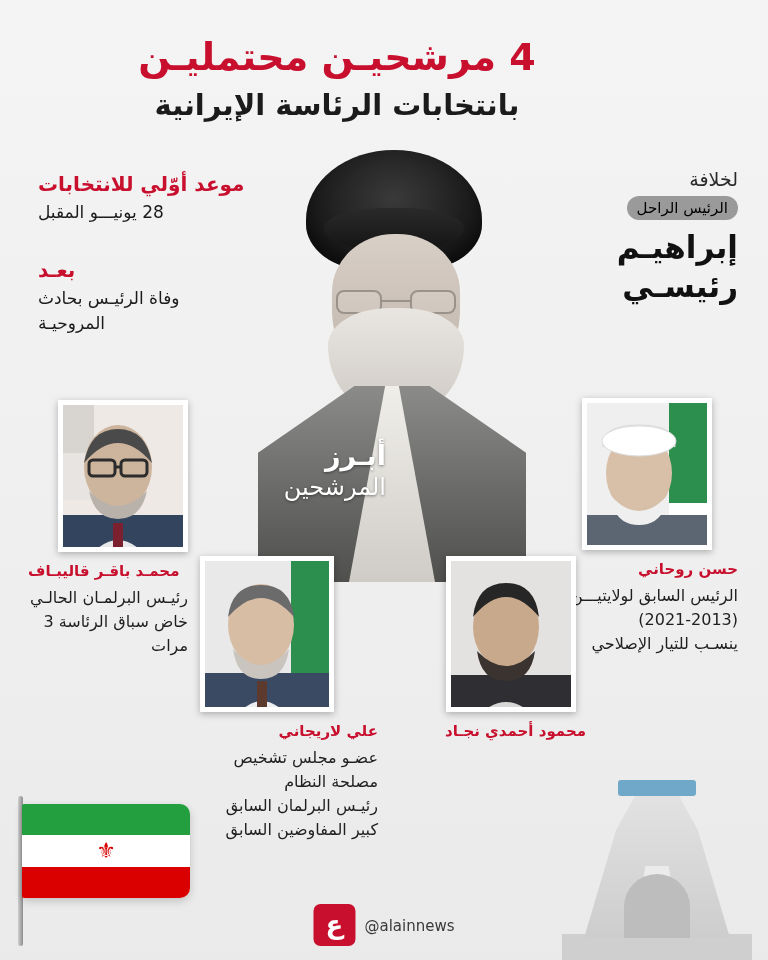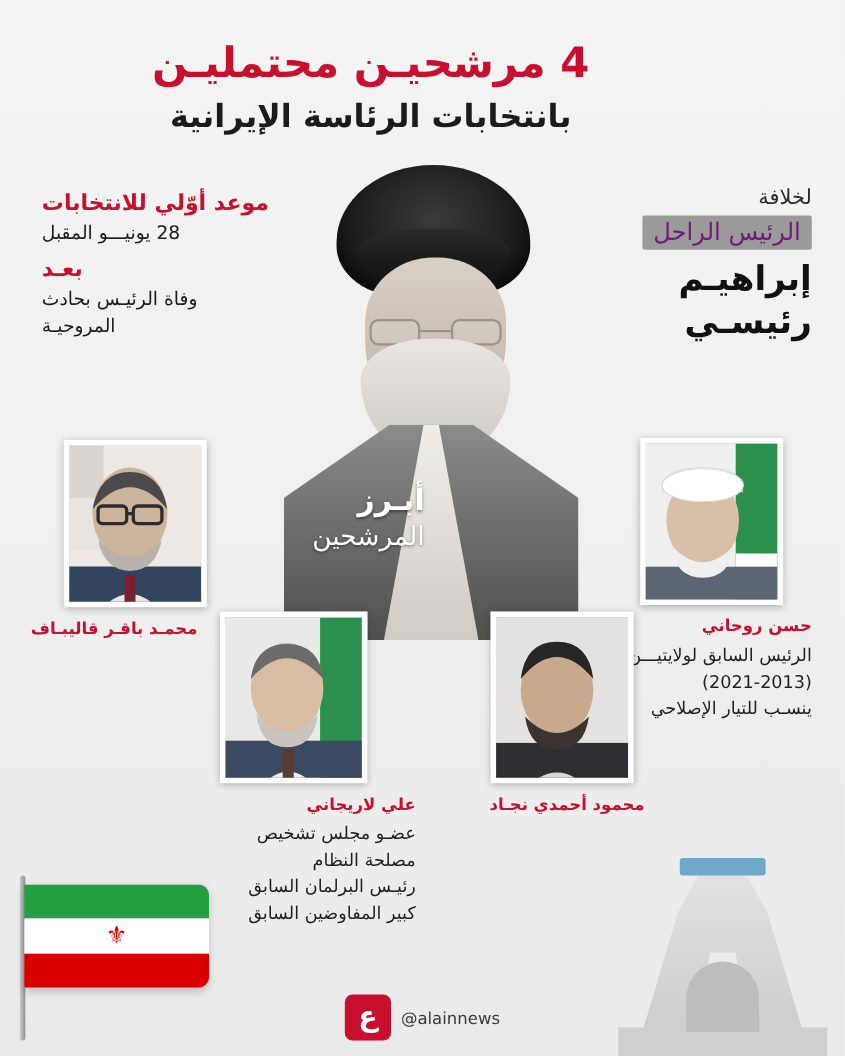--- a/index.html
+++ b/index.html
@@ -95,32 +95,32 @@
   .left-info {
     position: absolute; right: 520px; top: 170px;
     width: 210px; text-align: left; direction: rtl;
   }
   .info-head {
     color: #c8102e; font-weight: bold; font-size: 20px; line-height: 1.4;
   }
   .info-body {
     color: #1b1b1b; font-size: 17px; line-height: 1.5; margin-top: 2px;
   }
-  .left-info .blk2 { margin-top: 4px; }
+  .left-info .blk2 { margin-top: 30px; }
 
   
   .right-info {
     position: absolute; right: 30px; top: 168px;
     width: 215px; text-align: right; direction: rtl;
   }
   .right-info .lbl { color:#2a2a2a; font-size: 19px; }
   .right-info .chip {
     display: inline-block; margin-top: 6px;
-    background: #9a9a9a; color: #701a75;
-    font-size: 22px; padding: 3px 10px; border-radius: 2px;
+    background: #9a9a9a; color: #000000;
+    font-size: 15px; padding: 3px 10px; border-radius: 12px;
   }
   .right-info .name {
     margin-top: 8px; color:#111; font-weight: bold;
     font-size: 31px; line-height: 1.25; letter-spacing: 1px;
   }
 
   
   .center-label {
     position: absolute; left: 246px; top: 440px; width: 140px;
     text-align: right; direction: rtl; z-index: 5;
@@ -273,20 +273,22 @@
         <rect x="60" y="118" width="10" height="34" fill="#7c1f2e"></rect>
         <ellipse cx="65" cy="62" rx="34" ry="42" fill="#cdb49c"></ellipse>
         <path d="M31 58 q34 -40 68 0 q-6 -34 -34 -34 q-28 0 -34 34z" fill="#4a4a4a"></path>
         <path d="M36 86 q29 30 58 0 q-6 28 -29 28 q-23 0 -29 -28z" fill="#b9b2ab"></path>
         <rect x="36" y="55" width="26" height="16" rx="4" fill="none" stroke="#2c2c2c" stroke-width="3"></rect>
         <rect x="68" y="55" width="26" height="16" rx="4" fill="none" stroke="#2c2c2c" stroke-width="3"></rect>
         <line x1="62" y1="62" x2="68" y2="62" stroke="#2c2c2c" stroke-width="3"></line>
       </svg>
     </div>
     <div class="cname">محمـد باقـر قاليبـاف</div>
+    <div class="cdesc" style="white-space:pre-line">رئيـس البرلمـان الحالـي
+خاض سباق الرئاسة 3 مرات</div>
   </div>
 
   <div class="cand" id="c-rouhani">
     <div class="photo">
       <svg viewBox="0 0 130 152" width="130" height="152" style="position:absolute;inset:0">
         <rect x="0" y="0" width="130" height="152" fill="#efefef"></rect>
         <rect x="92" y="0" width="38" height="152" fill="#2c8f4e"></rect>
         <rect x="92" y="100" width="38" height="52" fill="#ffffff"></rect>
         <rect x="0" y="112" width="130" height="40" fill="#5b6672"></rect>
         <ellipse cx="62" cy="70" rx="33" ry="41" fill="#d8c0a8"></ellipse>

